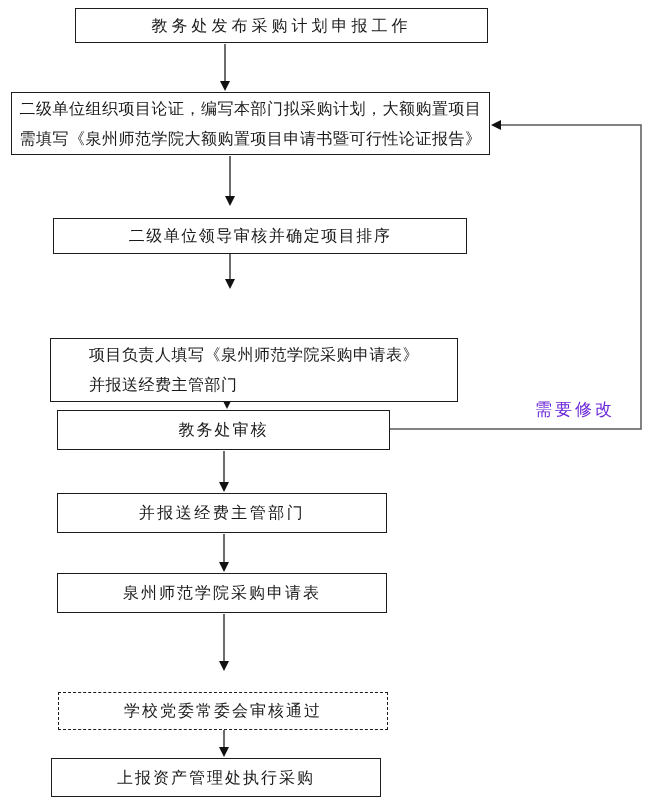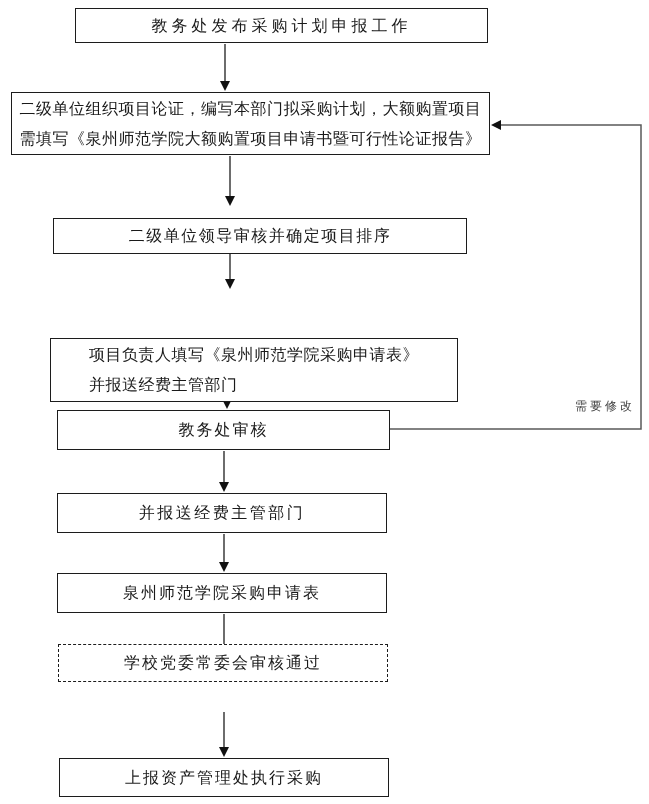--- a/index.html
+++ b/index.html
@@ -34,36 +34,35 @@
     justify-content: center;
     font-size: 16px;
     line-height: 1.85;
     white-space: pre-line;
   }
   .node.dashed {
     border-style: dashed;
   }
   .edge-label {
     position: absolute;
-    font-size: 12px;
+    font-size: 17px;
     letter-spacing: 3px;
-    color: #404040;
+    color: #6d28d9;
     white-space: nowrap;
-    margin-left: 40px;
   }
   
   .n1 { left: 75px;  top: 8px;   width: 413px; height: 35px; letter-spacing: 4px; }
   .n2 { left: 11px;  top: 92px;  width: 479px; height: 63px; letter-spacing: 0.5px; }
   .n3 { left: 53px;  top: 218px; width: 414px; height: 36px; letter-spacing: 1.5px; }
   .n4 { left: 50px;  top: 290px; width: 408px; height: 64px; letter-spacing: 0.5px; margin-top: 48px; }
   .n5 { left: 57px;  top: 410px; width: 333px; height: 40px; letter-spacing: 2px; }
   .n6 { left: 57px;  top: 493px; width: 330px; height: 40px; letter-spacing: 2.5px; }
   .n7 { left: 57px;  top: 573px; width: 330px; height: 40px; letter-spacing: 2px; }
-  .n8 { left: 58px;  top: 644px; width: 330px; height: 38px; letter-spacing: 2px; }
-  .n9 { left: 59px;  top: 758px; width: 330px; height: 39px; letter-spacing: 2px; }
+  .n8 { left: 58px;  top: 692px; width: 330px; height: 38px; letter-spacing: 2px; }
+  .n9 { left: 51px;  top: 758px; width: 330px; height: 39px; letter-spacing: 2px; }
   .lbl-feedback { left: 535px; top: 398px; }
 </style>
 </head>
 <body>
 
 <div class="canvas">
 
   <svg class="connectors" viewBox="0 0 649 804" xmlns="http://www.w3.org/2000/svg">
 
     <g>

